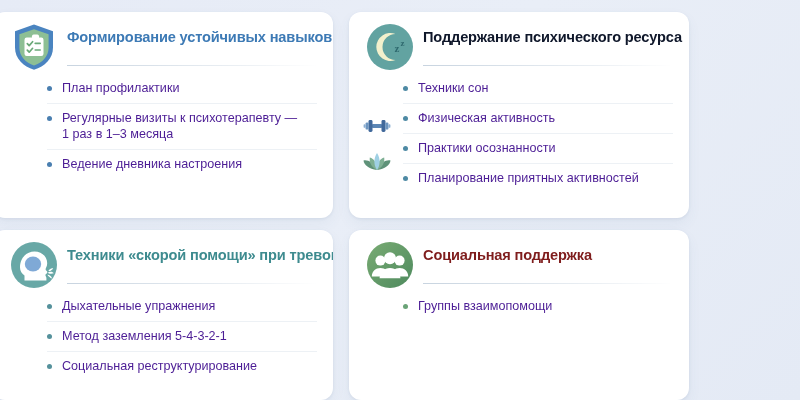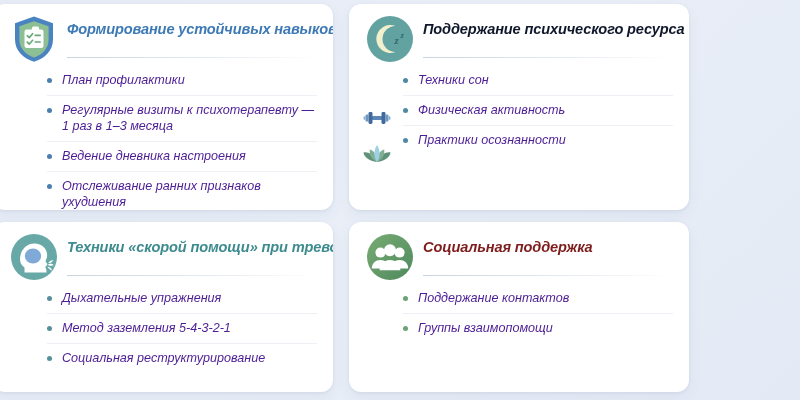--- a/index.html
+++ b/index.html
@@ -13,22 +13,21 @@
     background: linear-gradient(135deg, #e6ebf6 0%, #e9eef7 45%, #e4eaf5 100%);
     font-family: "Liberation Sans", sans-serif;
     -webkit-font-smoothing: antialiased;
   }
 
   .board {
     position: relative;
     width: 682px;
     height: 400px;
     box-sizing: border-box;
-    padding: 4px 24px;
-    font-style: italic;
+    padding: 12px 24px;
   }
 
   .grid {
     display: grid;
     grid-template-columns: 340px 340px;
     grid-template-rows: 206px 170px;
     column-gap: 16px;
     row-gap: 12px;
     justify-content: center;
     align-content: start;
@@ -155,23 +154,20 @@
         <li class="item">
           <span>План профилактики</span>
         </li>
         <li class="item">
           <span>Регулярные визиты к психотерапевту —</span>
           <span class="l2">1 раз в 1–3 месяца</span>
         </li>
         <li class="item">
           <span>Ведение дневника настроения</span>
         </li>
-        <li class="item">
-          <span>Отслеживание ранних признаков ухудшения</span>
-        </li>
       </ul>
     </div>
 
     <div class="card c2">
 
       <div class="badge">
         <svg viewBox="0 0 50 50">
           <circle cx="25" cy="25" r="23" fill="#62a3a1"></circle>
           <path d="M30.5 12 A14 14 0 1 0 30.5 38 A11.5 11.5 0 1 1 30.5 12 Z" fill="#f2f0cc"></path>
           <text x="29.5" y="30" font-family="'Liberation Serif',serif" font-size="11" font-weight="700" fill="#2f6a6f">z</text>
@@ -208,20 +204,23 @@
 
       <ul class="items">
         <li class="item">
           <span>Техники сон</span>
         </li>
         <li class="item">
           <span>Физическая активность</span>
         </li>
         <li class="item">
           <span>Практики осознанности</span>
+        </li>
+        <li class="item">
+          <span>Планирование приятных активностей</span>
         </li>
       </ul>
     </div>
 
     <div class="card c3">
 
       <div class="badge">
         <svg viewBox="0 0 50 50">
           <circle cx="25" cy="25" r="23" fill="#68a8a6"></circle>
           <path d="M11 27.5 C11 17.8 17.6 11.5 25.5 11.5 C33 11.5 38.2 16.8 38.2 23.2
@@ -273,22 +272,19 @@
         </svg>
       </div>
 
       <div class="card-head">
         <div class="card-title">Социальная поддержка</div>
       </div>
       <div class="title-rule"></div>
 
       <ul class="items">
         <li class="item">
-          <span>Поддержание контактов</span>
-        </li>
-        <li class="item">
           <span>Группы взаимопомощи</span>
         </li>
       </ul>
     </div>
 
   </div>
 </div>
 
 </body></html>

